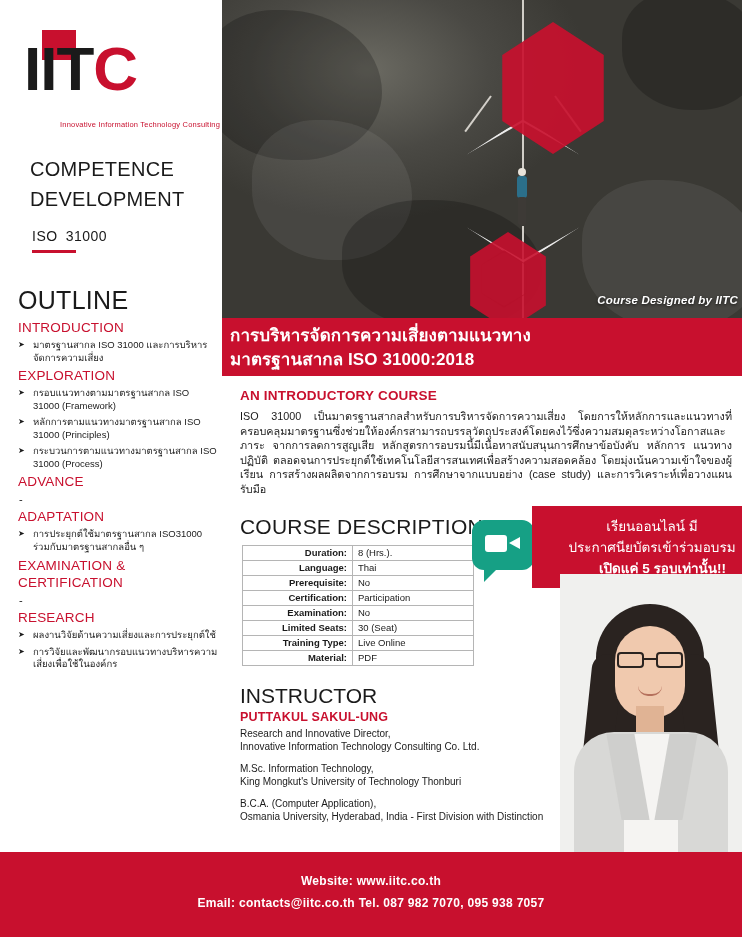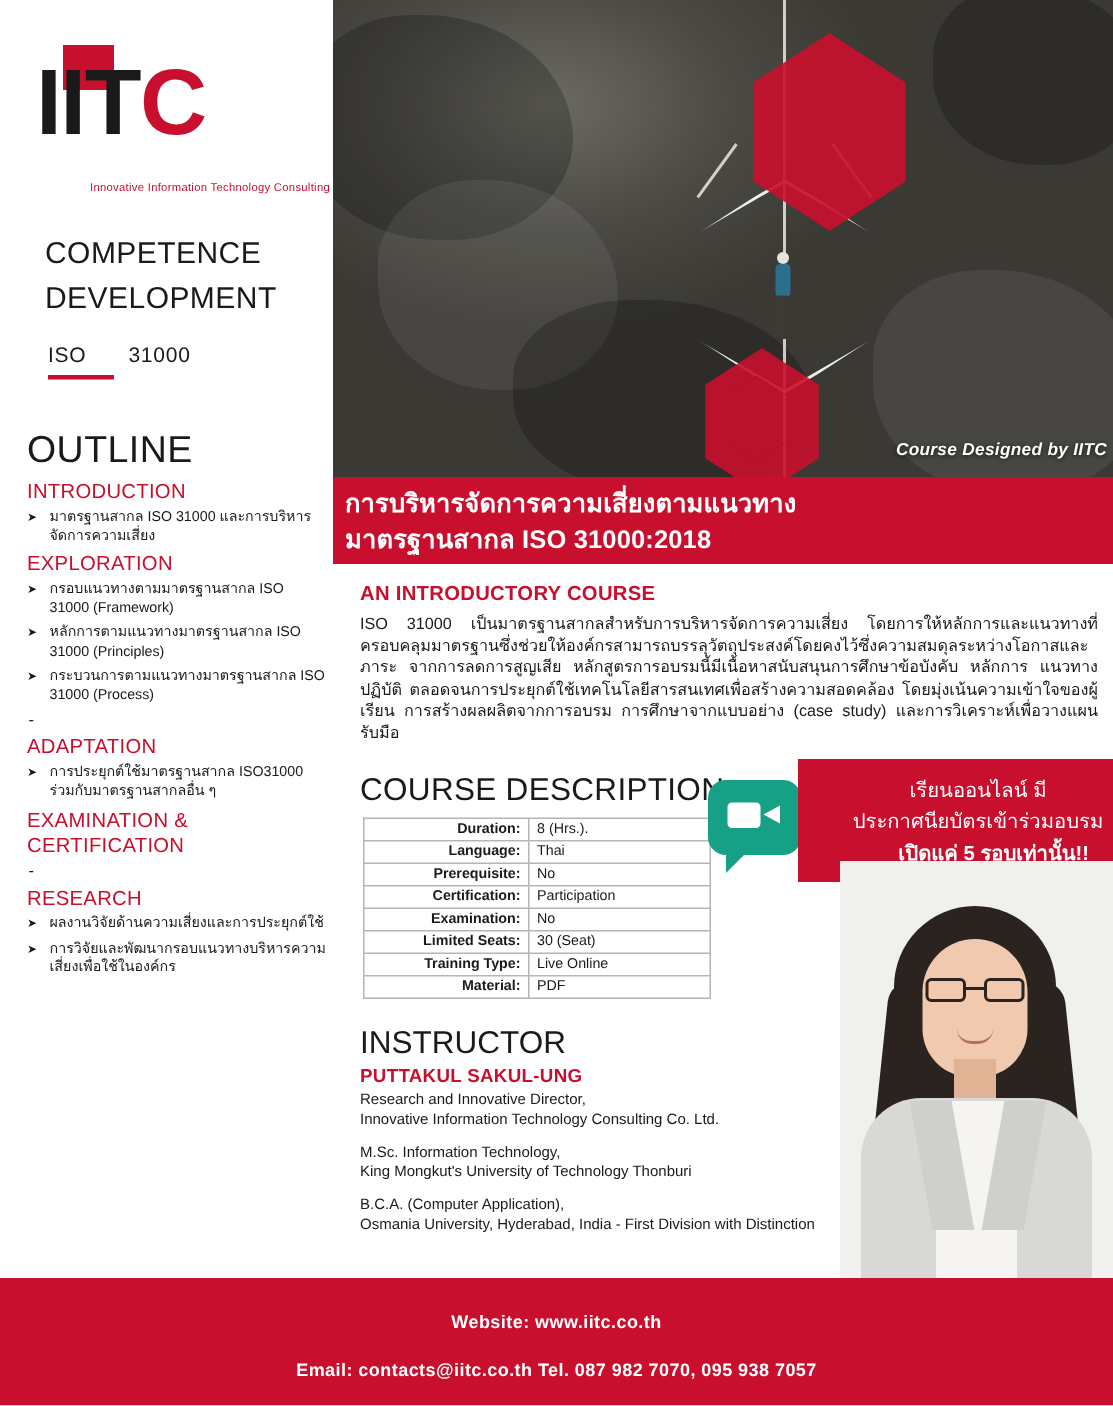--- a/index.html
+++ b/index.html
@@ -75,21 +75,21 @@
     letter-spacing: 0.3px;
   }
   .iso-line {
     position: absolute;
     left: 32px; top: 228px;
     width: 180px;
     font-size: 14px;
     color: #1a1a1a;
     letter-spacing: 0.5px;
   }
-  .iso-line .num { margin-left: 28px; }
+  .iso-line .num { margin-left: 8px; }
   .iso-underline {
     position: absolute;
     left: 32px; top: 250px;
     width: 44px; height: 3px;
     background: #c8102e;
   }
 
   
   .outline-title {
     position: absolute;
@@ -459,21 +459,21 @@
     width: 742px; height: 85px;
     background: #c8102e;
     color: #ffffff;
     text-align: center;
     padding-top: 22px;
   }
   .footer .w {
     font-size: 12px;
     font-weight: bold;
     letter-spacing: 0.3px;
-    margin-bottom: 18px;
+    margin-bottom: 8px;
   }
   .footer .e {
     font-size: 12px;
     font-weight: bold;
     letter-spacing: 0.3px;
   }
 </style>
 </head>
 <body>
 
@@ -508,20 +508,21 @@
         <li>มาตรฐานสากล ISO 31000 และการบริหารจัดการความเสี่ยง</li>
       </ul>
 
       <div class="sec-head">EXPLORATION</div>
       <ul class="bullets">
         <li>กรอบแนวทางตามมาตรฐานสากล ISO 31000 (Framework)</li>
         <li>หลักการตามแนวทางมาตรฐานสากล ISO 31000 (Principles)</li>
         <li>กระบวนการตามแนวทางมาตรฐานสากล ISO 31000 (Process)</li>
       </ul>
 
+      <div class="sec-head">ADVANCE</div>
       <div class="dash">-</div>
 
       <div class="sec-head">ADAPTATION</div>
       <ul class="bullets">
         <li>การประยุกต์ใช้มาตรฐานสากล ISO31000 ร่วมกับมาตรฐานสากลอื่น ๆ</li>
       </ul>
 
       <div class="sec-head tall">EXAMINATION &amp; CERTIFICATION</div>
       <div class="dash">-</div>
 

